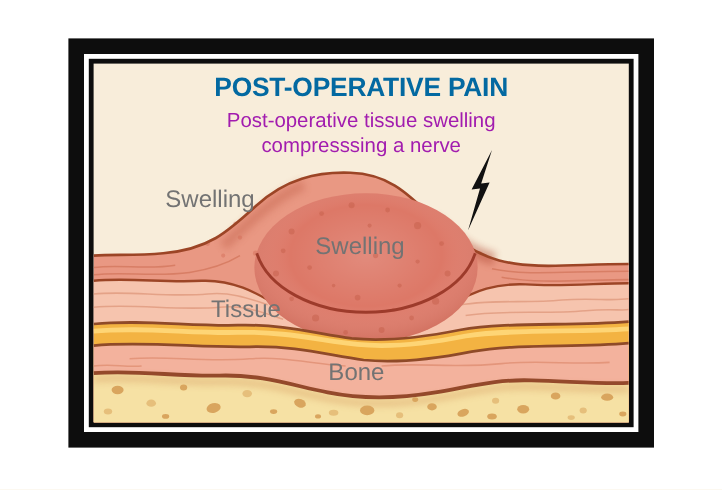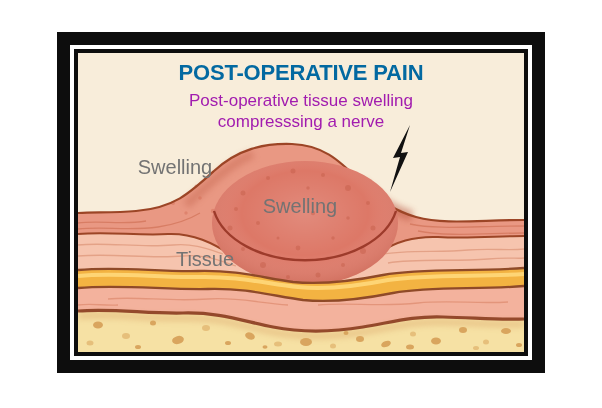--- a/index.html
+++ b/index.html
@@ -155,13 +155,14 @@
     <polygon points="332,72 315,105 322,104 312,139 330,99 323,100" fill="#111111"></polygon>
   </svg>
 
   <div class="title">POST-OPERATIVE PAIN</div>
   <div class="subtitle">Post-operative tissue swelling
 compresssing a nerve</div>
 
   <div class="lbl lbl-swelling-outer">Swelling</div>
   <div class="lbl lbl-swelling-inner">Swelling</div>
   <div class="lbl lbl-tissue">Tissue</div>
+  <div class="lbl lbl-bone">Bone</div>
 </div>
 
 </body></html>

